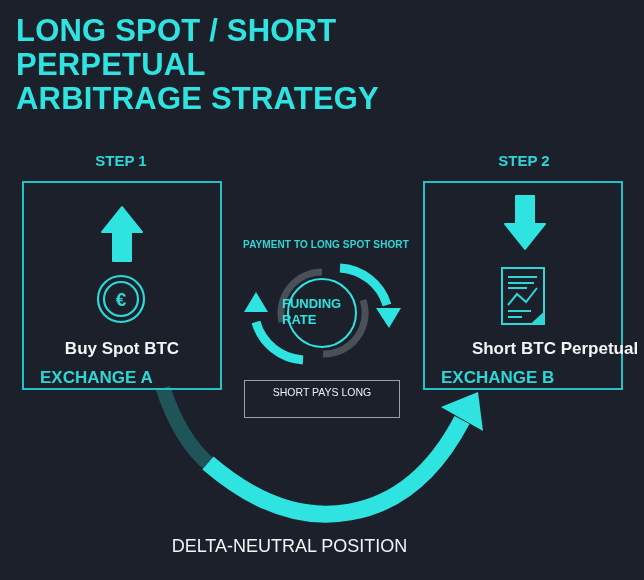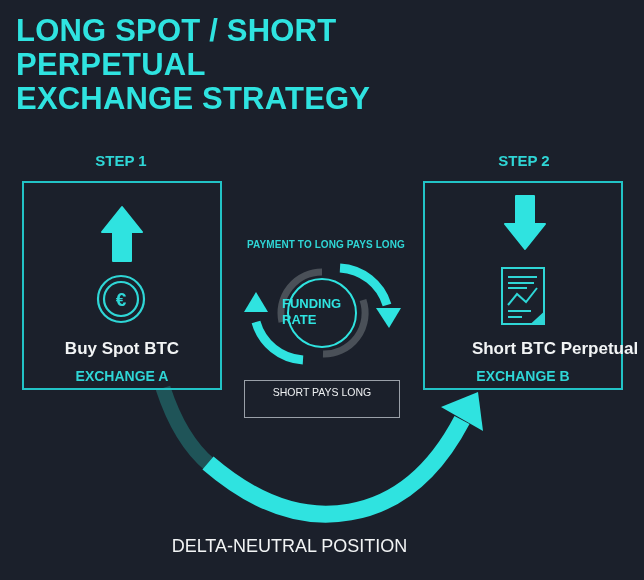--- a/index.html
+++ b/index.html
@@ -20,22 +20,22 @@
     text-align:center; width:120px;
   }
   .box {
     position:absolute; border:2px solid #22c3c6; box-sizing:border-box;
   }
   .box-title {
     position:absolute; width:100%; text-align:center; color:#f2f4f5;
     font-size:17px; font-weight:bold;
   }
   .box-sub {
-    position:absolute; width:100%; text-align:center; color:#2fd6d6;
-    font-size:14px; font-weight:bold;
+    position:absolute; width:100%; color:#2fd6d6;
+    font-size:17px; font-weight:bold;margin-left:16px;
   }
   .payment-label {
     position:absolute; left:236px; top:239px; width:180px; text-align:center;
     color:#2fd6d6; font-size:10px; font-weight:bold; letter-spacing:0.1px;
   }
   .info-box {
     position:absolute; left:244px; top:380px; width:156px; height:38px;
     border:1.5px solid #9aa0a8; box-sizing:border-box;
     color:#eef0f2; font-size:10.5px; text-align:center; line-height:14px;
     padding-top:4px;
@@ -49,21 +49,21 @@
     color:#f2f4f5; font-size:18px;
   }
   svg.overlay { position:absolute; left:0; top:0; }
 </style>
 </head>
 <body>
 
 <div class="title">
   <div>LONG SPOT / SHORT</div>
   <div>PERPETUAL</div>
-  <div>EXCHANGE STRATEGY</div>
+  <div>ARBITRAGE STRATEGY</div>
 </div>
 
 <svg class="overlay" width="644" height="580" viewBox="0 0 644 580">
 
   <g>
     <path d="M 163 388 Q 180 440 210 465" stroke="#1f5458" stroke-width="15" fill="none"></path>
     <path d="M 208 463 Q 280 525 350 512 Q 420 500 462 420" stroke="#2fe3e0" stroke-width="17" fill="none"></path>
     <polygon points="441,407 478,392 483,431" fill="#2fe3e0"></polygon>
   </g>
 
@@ -112,21 +112,21 @@
   <div class="box-title" style="top:156px;">Buy Spot BTC</div>
   <div class="box-sub" style="top:185px;">EXCHANGE A</div>
 </div>
 
 <div class="step-label" style="left:464px; top:152px;">STEP 2</div>
 <div class="box" style="left:423px; top:181px; width:200px; height:209px;">
   <div class="box-title" style="top:156px;padding-left:32px;">Short BTC Perpetual</div>
   <div class="box-sub" style="top:185px;">EXCHANGE B</div>
 </div>
 
-<div class="payment-label">PAYMENT TO LONG PAYS LONG</div>
+<div class="payment-label">PAYMENT TO LONG SPOT SHORT</div>
 <div class="funding-text">
   <div>FUNDING</div>
   <div>RATE</div>
 </div>
 <div class="info-box">
   <div>SHORT PAYS LONG</div>
 </div>
 
 <div class="footer">DELTA-NEUTRAL POSITION</div>
 

